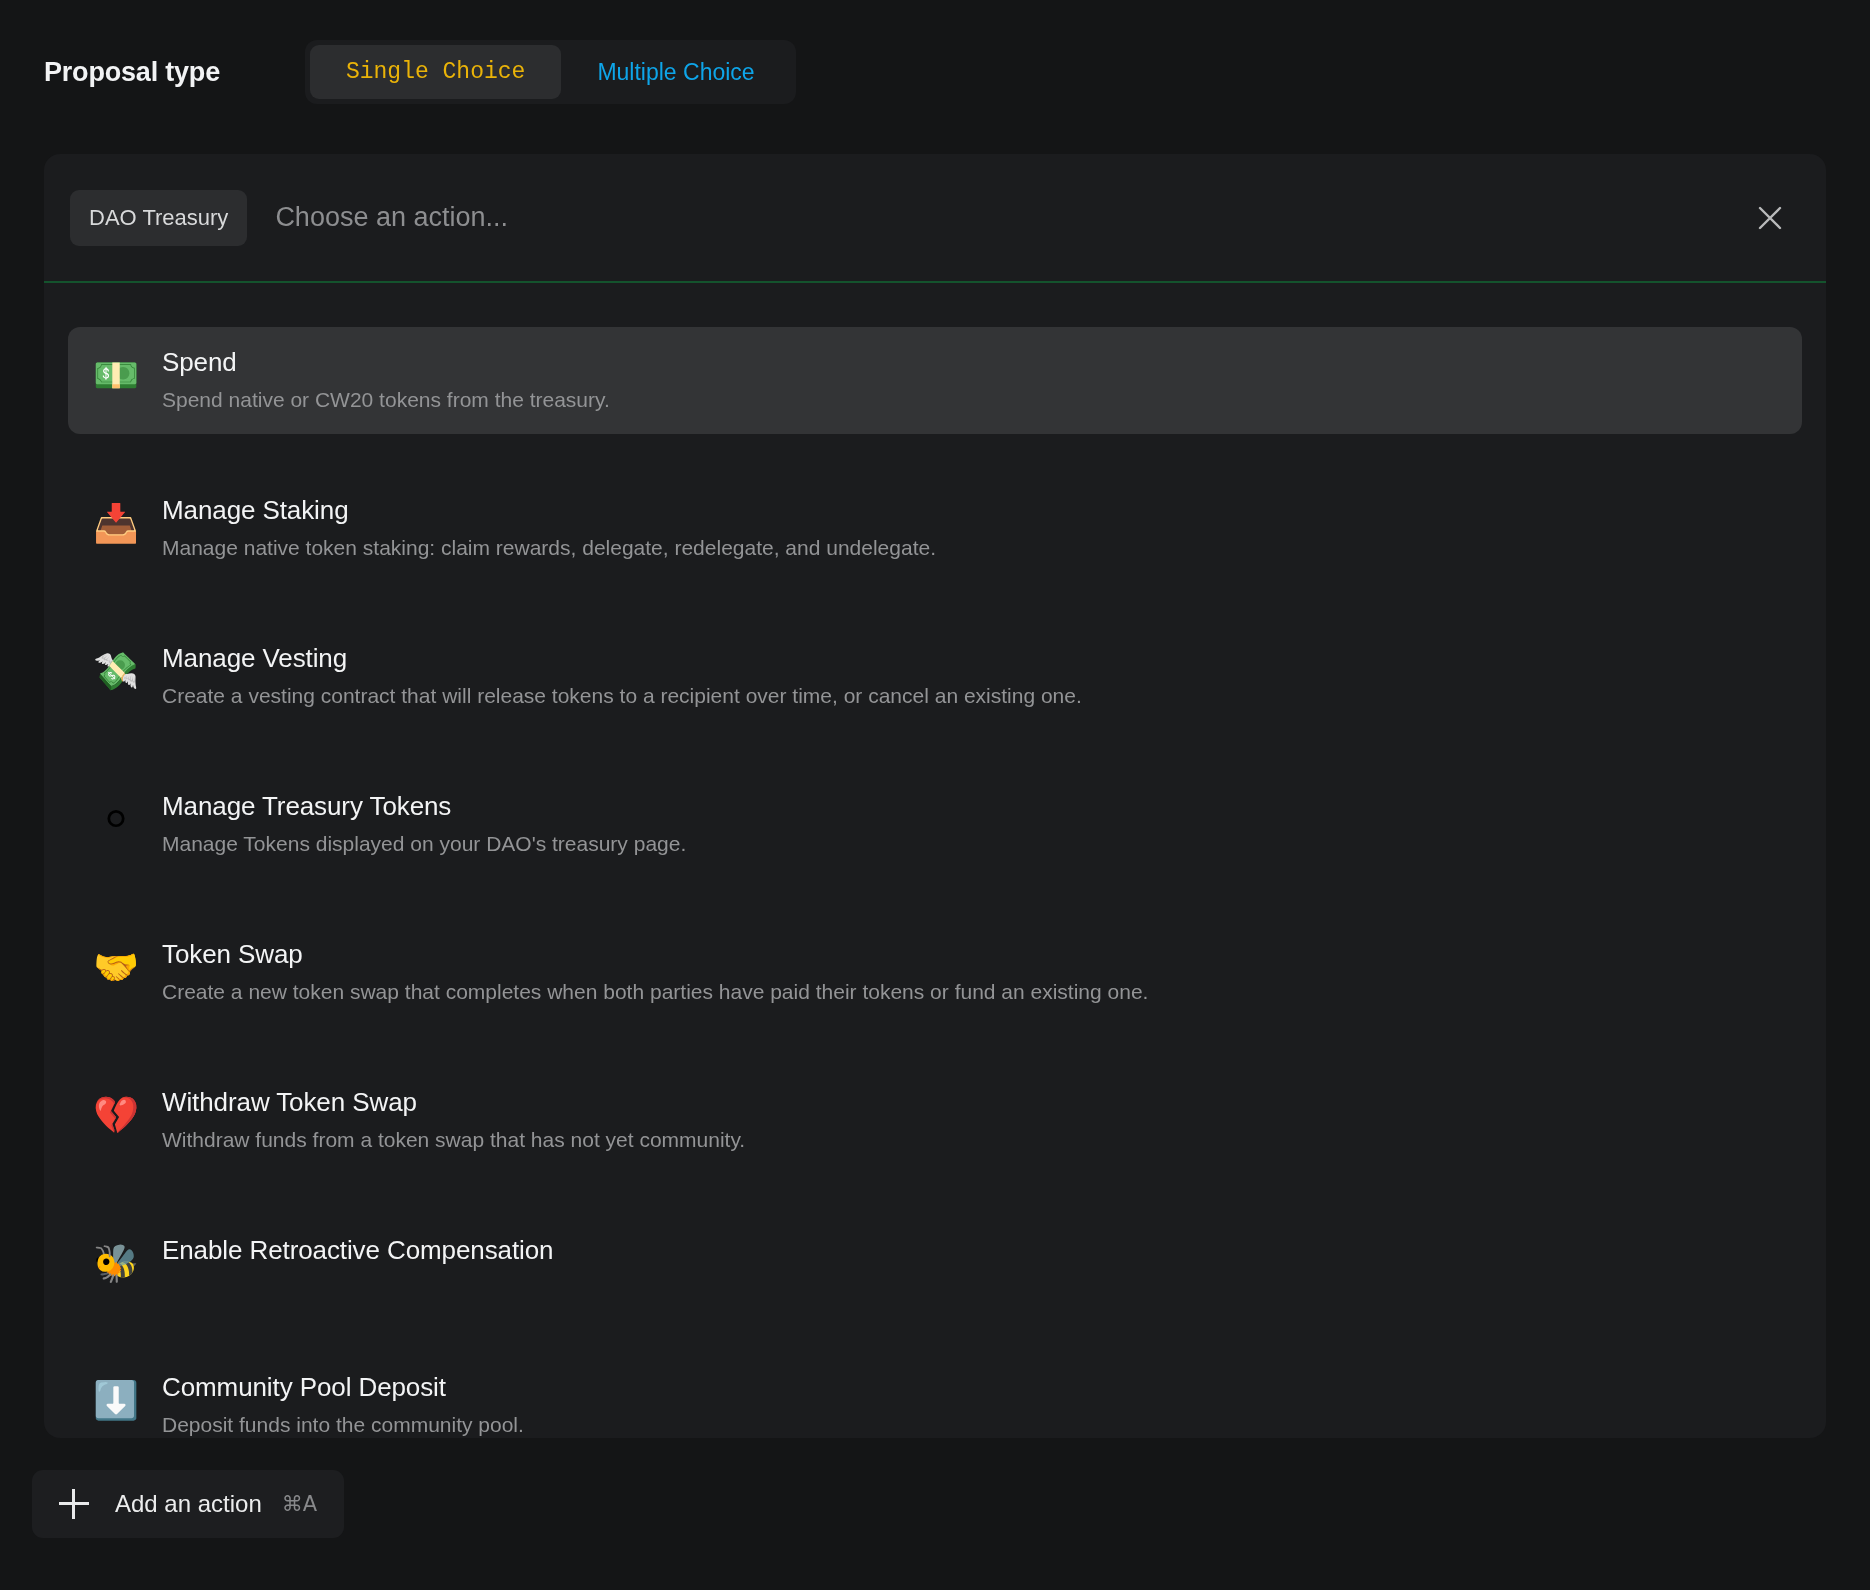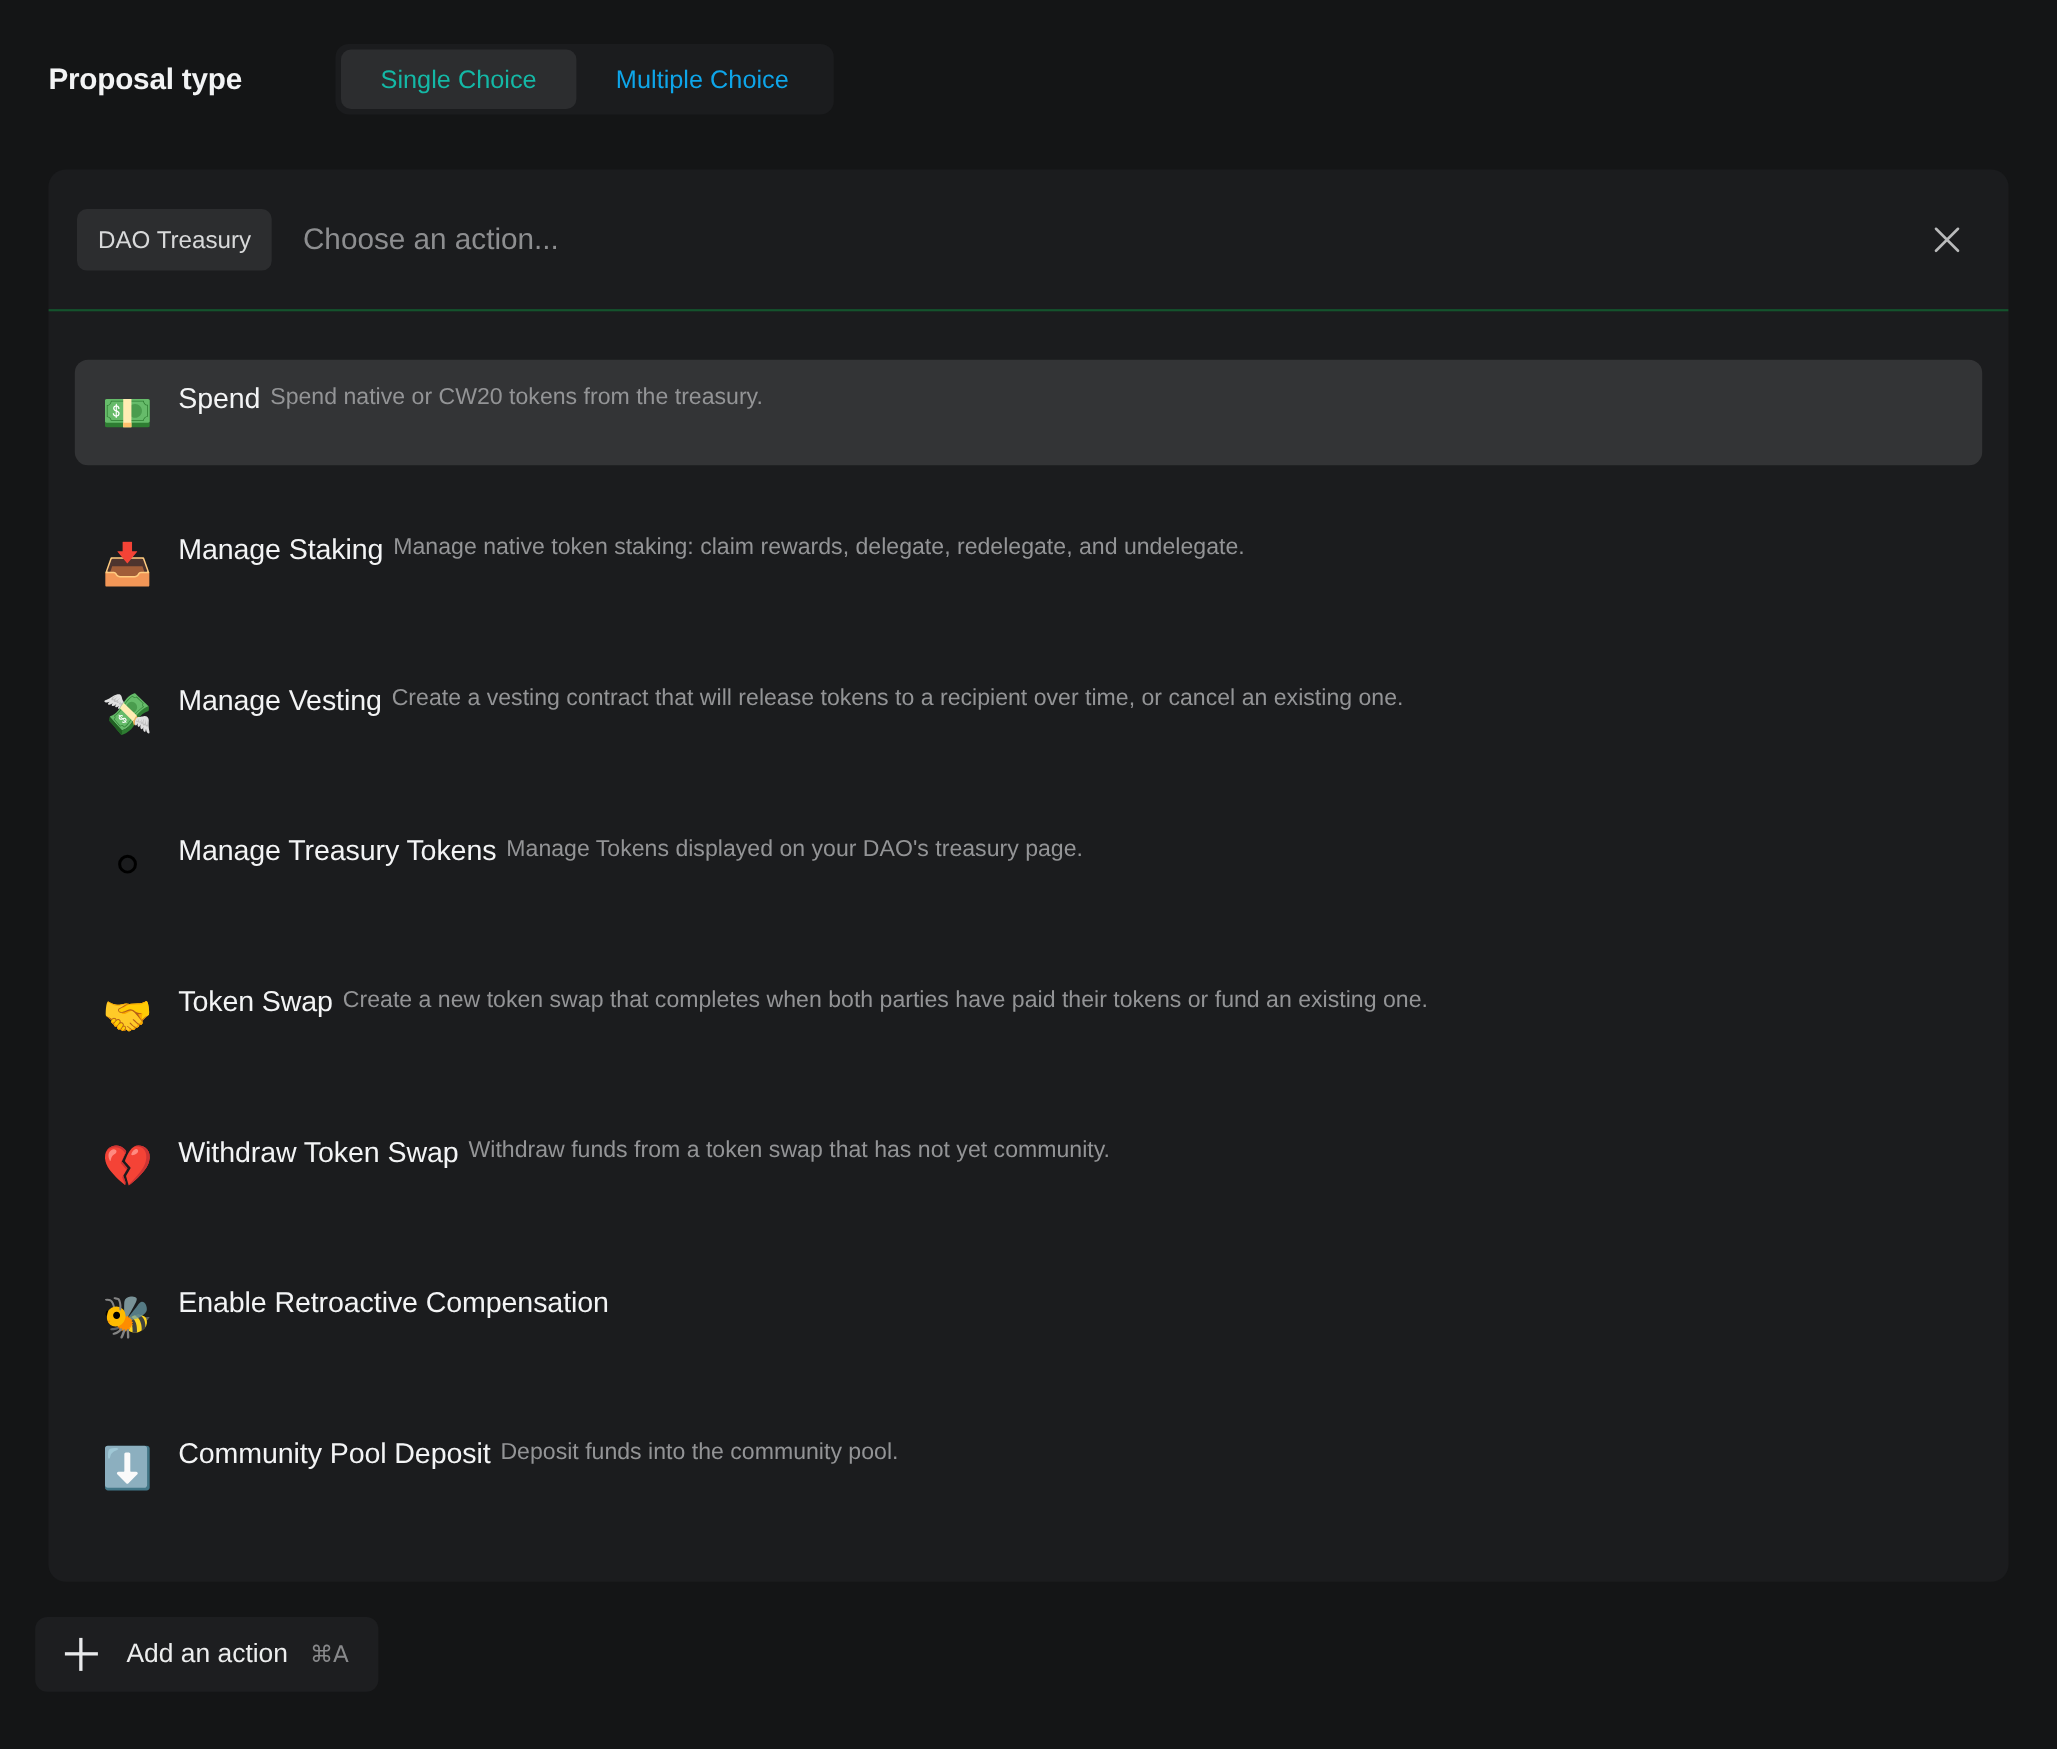--- a/index.html
+++ b/index.html
@@ -60,21 +60,22 @@
     color: #0ea5e9;
     background: transparent;
     border: none;
     font-family: "Liberation Sans", sans-serif;
     cursor: pointer;
     white-space: nowrap;
   }
 
   .segment.active {
     background: #2c2d2f;
-    color: #14b8a6;
+    color: #eab308;
+    font-family: Liberation Mono, monospace;
   }
 
   
   .picker-panel {
     position: absolute;
     left: 44px;
     top: 154px;
     width: 1782px;
     height: 1284px;
     background: #1b1c1e;
@@ -159,21 +160,21 @@
   .action-emoji {
     font-size: 37px;
     line-height: 1.25;
     width: 48px;
     flex: 0 0 48px;
     text-align: center;
     padding-top: 6px;
     font-family: "DejaVu Sans", sans-serif;
   }
 
-  .action-text { display: flex; flex-direction: row; gap: 9px; padding-top: 1px; }
+  .action-text { display: flex; flex-direction: column; gap: 9px; padding-top: 1px; }
 
   .action-title {
     font-size: 26px;
     color: #f3f4f5;
     line-height: 1.15;
     letter-spacing: -0.1px;
   }
 
   .action-desc {
     font-size: 21px;

